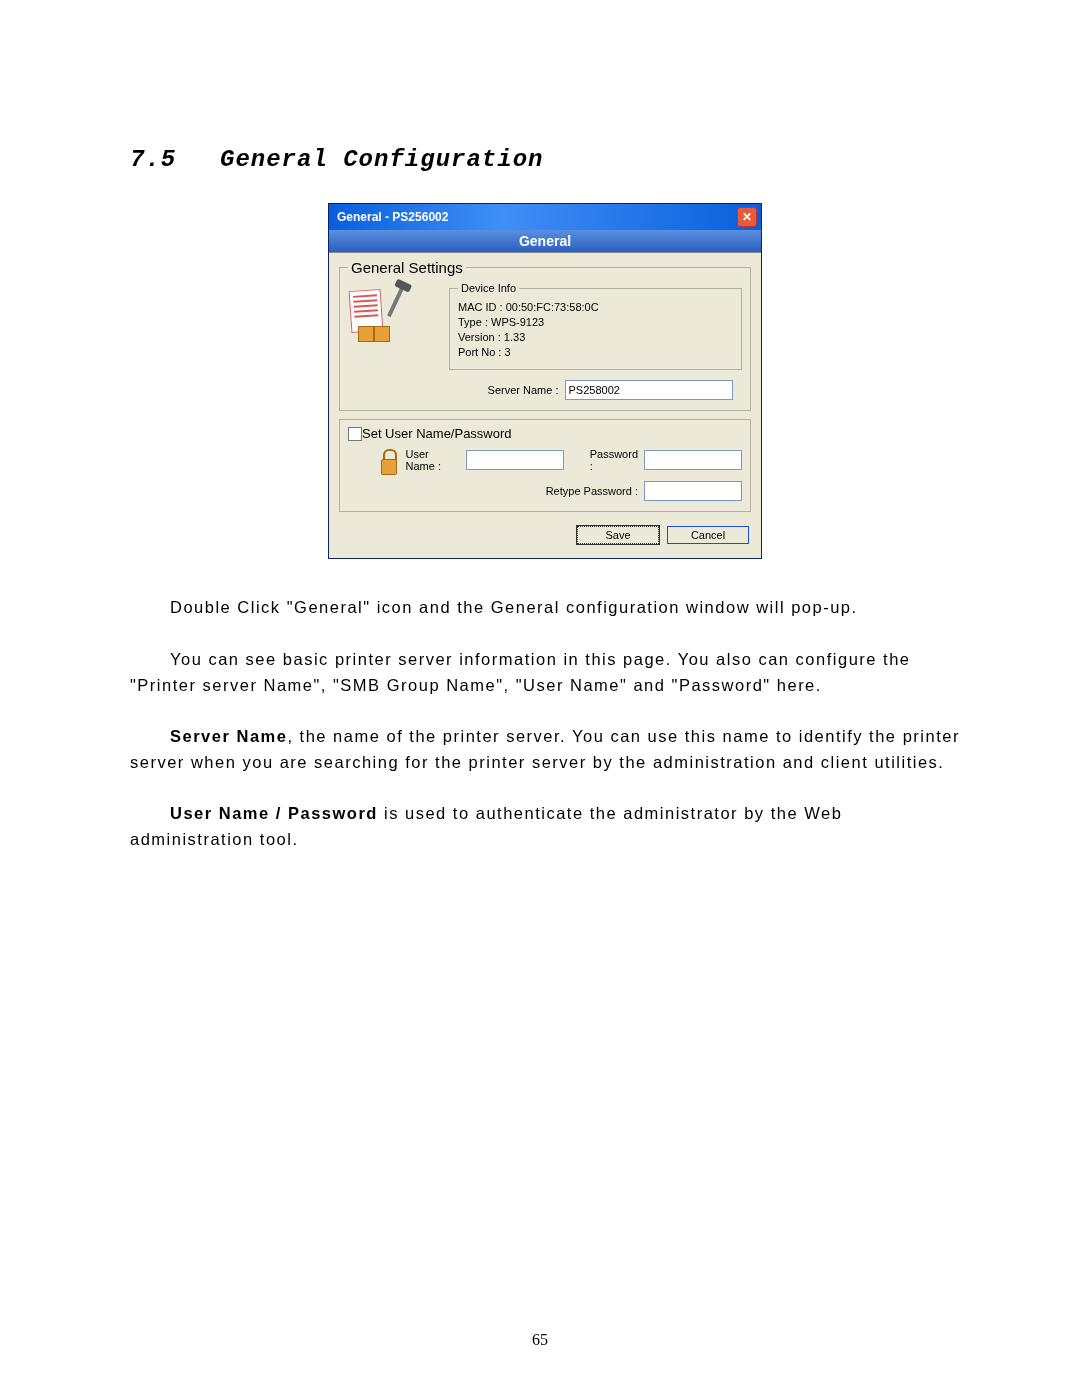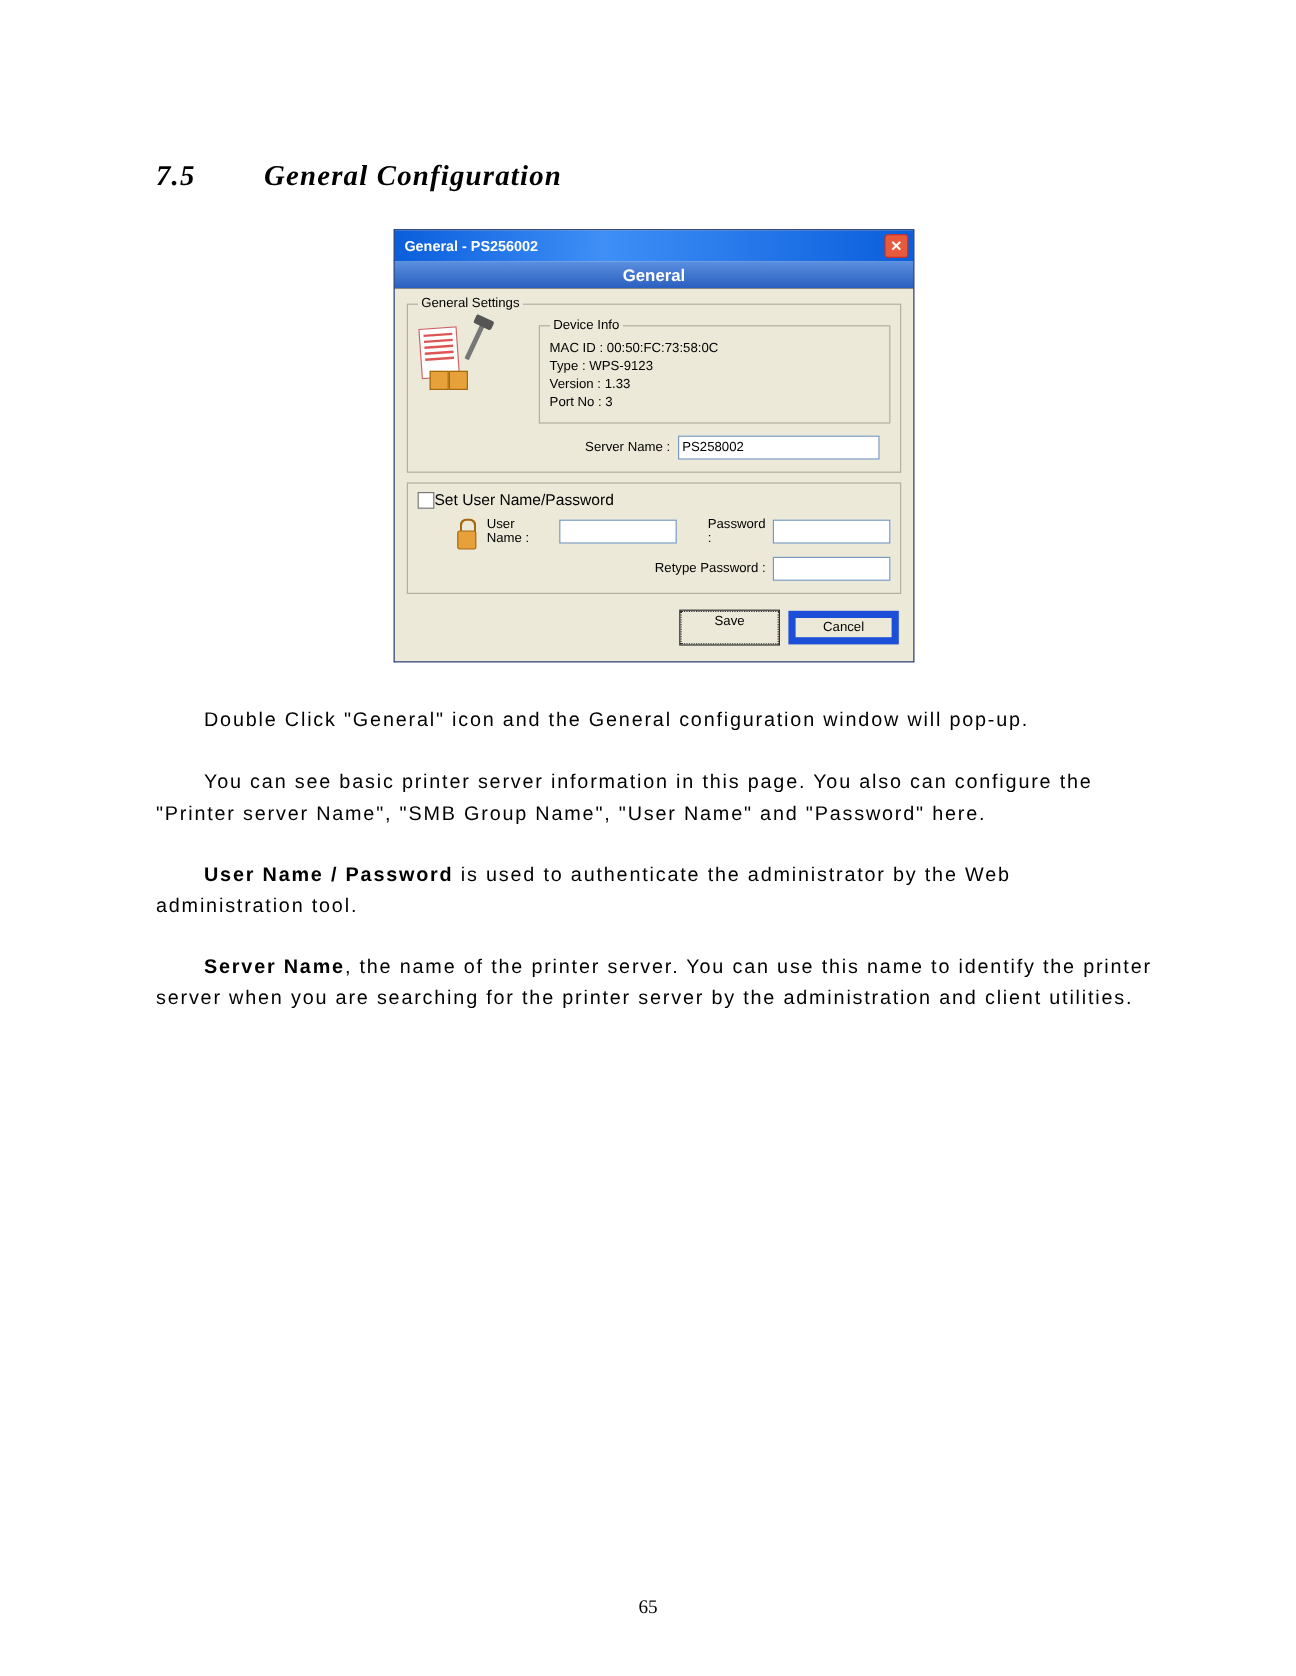--- a/index.html
+++ b/index.html
@@ -8,26 +8,26 @@
     background: #fff;
     font-family: Arial, Helvetica, sans-serif;
     width: 1080px;
     height: 1397px;
     position: relative;
   }
   .page {
     padding: 130px 120px 0 130px;
   }
   .section-heading {
-    font-family: Liberation Serif, serif;
+    font-family: Liberation Mono, monospace;
     font-style: italic;
     font-weight: bold;
     font-size: 24px;
     letter-spacing: 1px;
-    margin: 4px 0 30px 0;
+    margin: 16px 0 30px 0;
   }
   .section-number { display:inline-block; width:90px; }
   .dialog-wrap {
     display: flex;
     justify-content: center;
     margin-bottom: 36px;
   }
   .dialog {
     width: 432px;
     border: 1px solid #0a246a;
@@ -72,21 +72,21 @@
   .content {
     padding: 6px 10px 10px 10px;
     background: #ece9d8;
   }
   fieldset {
     border: 1px solid #b0b0a0;
     margin: 0 0 8px 0;
     padding: 6px 8px 10px 8px;
   }
   legend {
-    font-size: 11px;
+    font-size: 15px;
     padding: 0 3px;
   }
   .gs-inner {
     display: flex;
     gap: 10px;
   }
   .icon-box {
     width: 56px;
     height: 56px;
     position: relative;
@@ -196,21 +196,21 @@
     display:flex;
     justify-content:flex-end;
     gap:8px;
     padding: 6px 2px 4px 2px;
   }
   .btn {
     min-width:60px;
     padding: 2px 10px;
     font-size:11px;
     background:#ece9d8;
-    border:6px solid #1d4ed8;
+    border:1px solid #1d4ed8;
     text-align:center;
   }
   .btn.default { border:1px dotted #333; outline:1px solid #333; }
   .body-text {
     font-family: Arial, sans-serif;
     font-size: 16.5px;
     letter-spacing: 1.5px;
     line-height: 1.55;
     margin: 0 0 26px 0;
   }
@@ -295,20 +295,20 @@
     </div>
   </div>
 
   <p class="body-text">
     <span style="display:inline-block; width:40px;"></span><span>Double Click "General" icon and the General configuration window will pop-up.</span>
   </p>
   <p class="body-text">
     <span style="display:inline-block; width:40px;"></span><span>You can see basic printer server information in this page. You also can configure the "Printer server Name", "SMB Group Name", "User Name" and "Password" here.</span>
   </p>
   <p class="body-text">
+    <span style="display:inline-block; width:40px;"></span><b>Server Name</b><span>, the name of the printer server. You can use this name to identify the printer server when you are searching for the printer server by the administration and client utilities.</span>
+  </p>
+  <p class="body-text">
     <span style="display:inline-block; width:40px;"></span><b>User Name / Password</b><span> is used to authenticate the administrator by the Web administration tool.</span>
   </p>
-  <p class="body-text">
-    <span style="display:inline-block; width:40px;"></span><b>Server Name</b><span>, the name of the printer server. You can use this name to identify the printer server when you are searching for the printer server by the administration and client utilities.</span>
-  </p>
 </div>
 
 <div class="page-num">65</div>
 
 </body></html>

